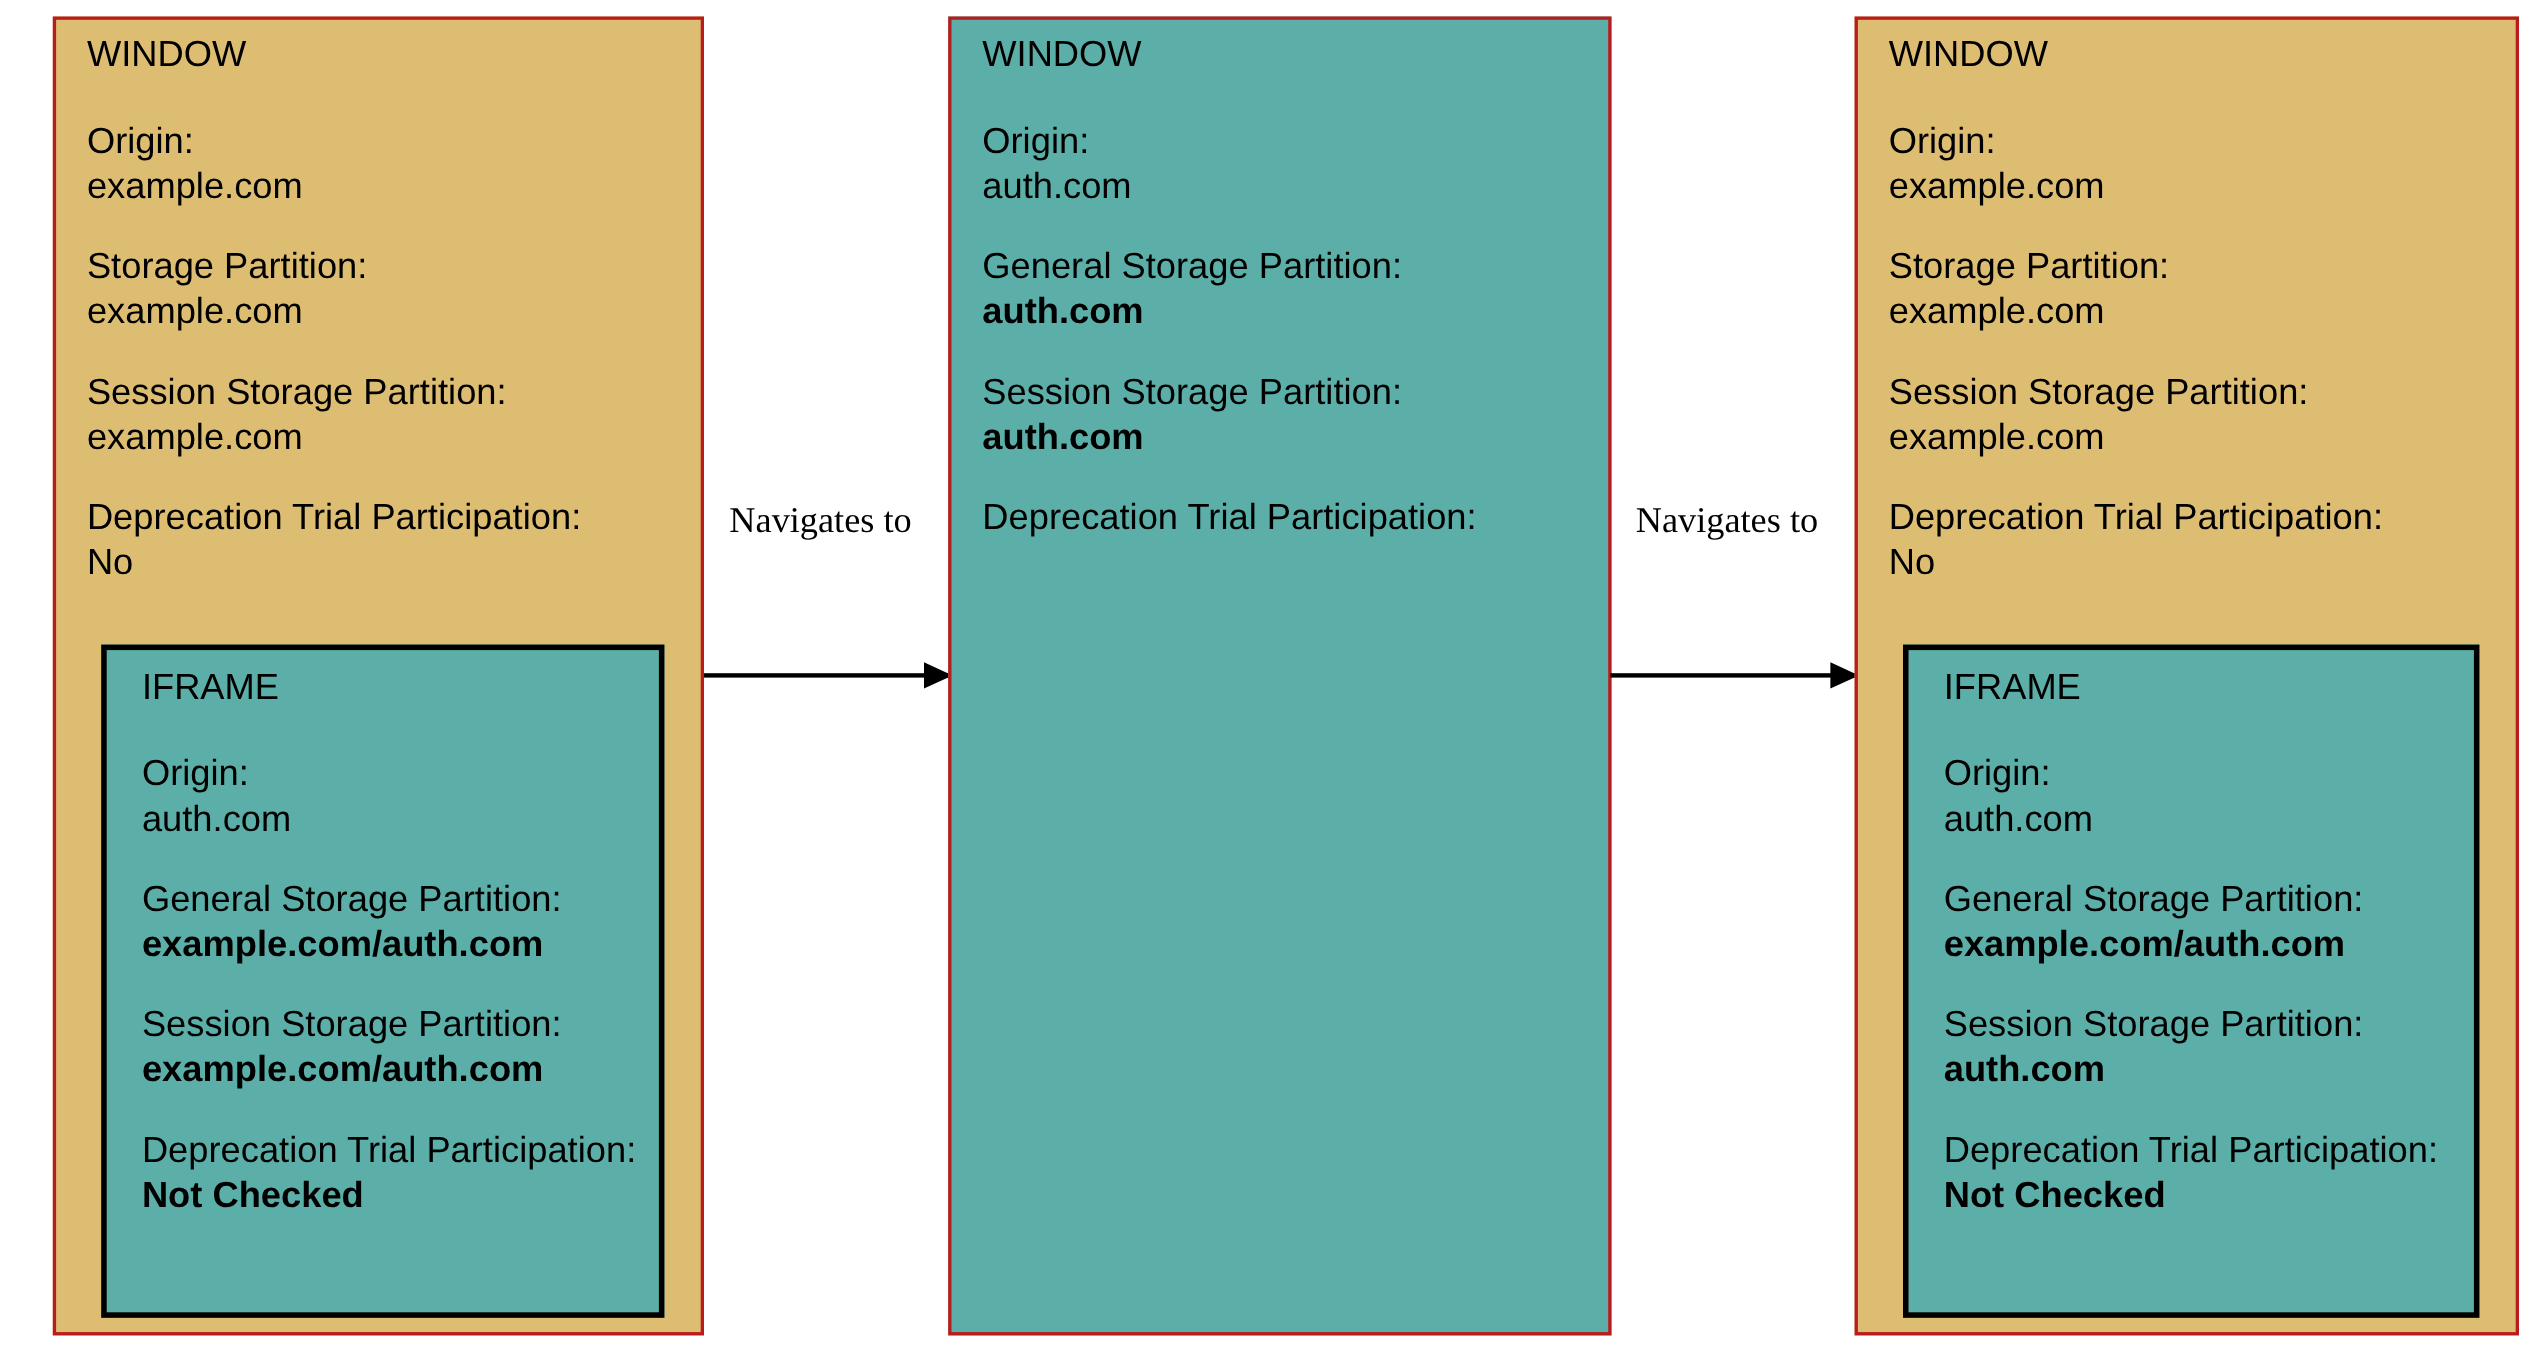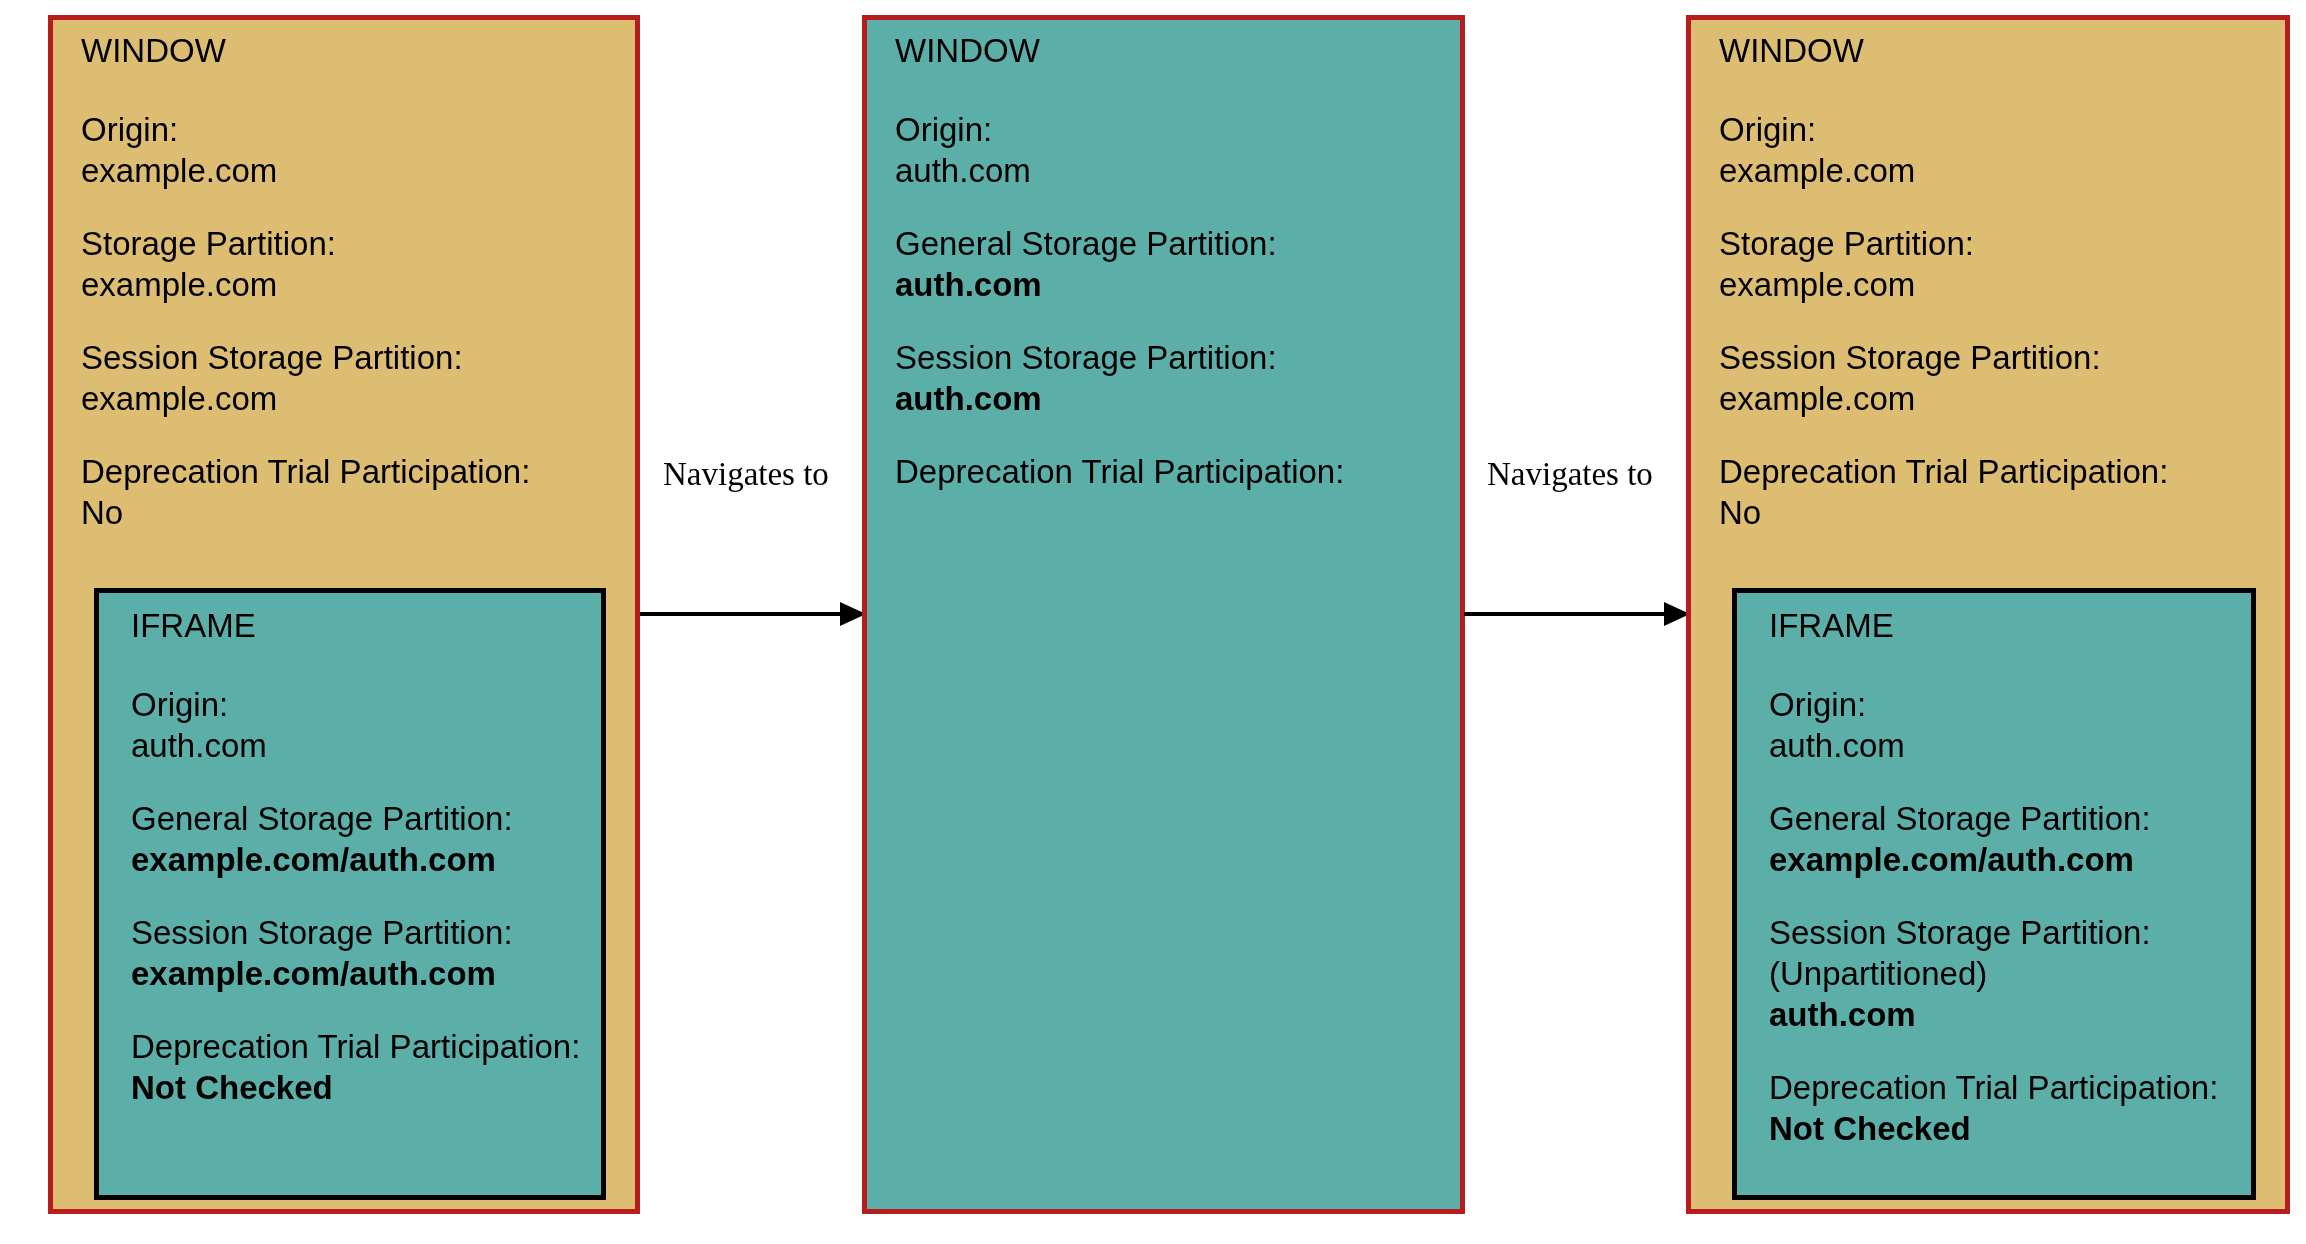--- a/index.html
+++ b/index.html
@@ -17,21 +17,21 @@
     width: 2306px;
     height: 1244px;
     background: #ffffff;
     overflow: hidden;
   }
 
   
   .panel {
     position: absolute;
     box-sizing: border-box;
-    border: 5px solid #b91c1c;
+    border: 3px solid #b91c1c;
   }
   .panel.tan   { background: #ddbd72; }
   .panel.teal  { background: #5cafa8; }
 
   #panel-1 { left: 48px;   top: 15px; width: 592px;  height: 1199px; }
   #panel-2 { left: 862px;  top: 15px; width: 603px;  height: 1199px; }
   #panel-3 { left: 1686px; top: 15px; width: 604px;  height: 1199px; }
 
   
   .iframe-box {
@@ -208,21 +208,20 @@
         <div class="section">
           <span class="line">Origin:</span>
           <span class="line">auth.com</span>
         </div>
         <div class="section">
           <span class="line">General Storage Partition:</span>
           <span class="line bold">example.com/auth.com</span>
         </div>
         <div class="section">
           <span class="line">Session Storage Partition:</span>
-          <span class="line">(Unpartitioned)</span>
           <span class="line bold">auth.com</span>
         </div>
         <div class="section">
           <span class="line">Deprecation Trial Participation:</span>
           <span class="line bold">Not Checked</span>
         </div>
       </div>
     </div>
   </div>
 

